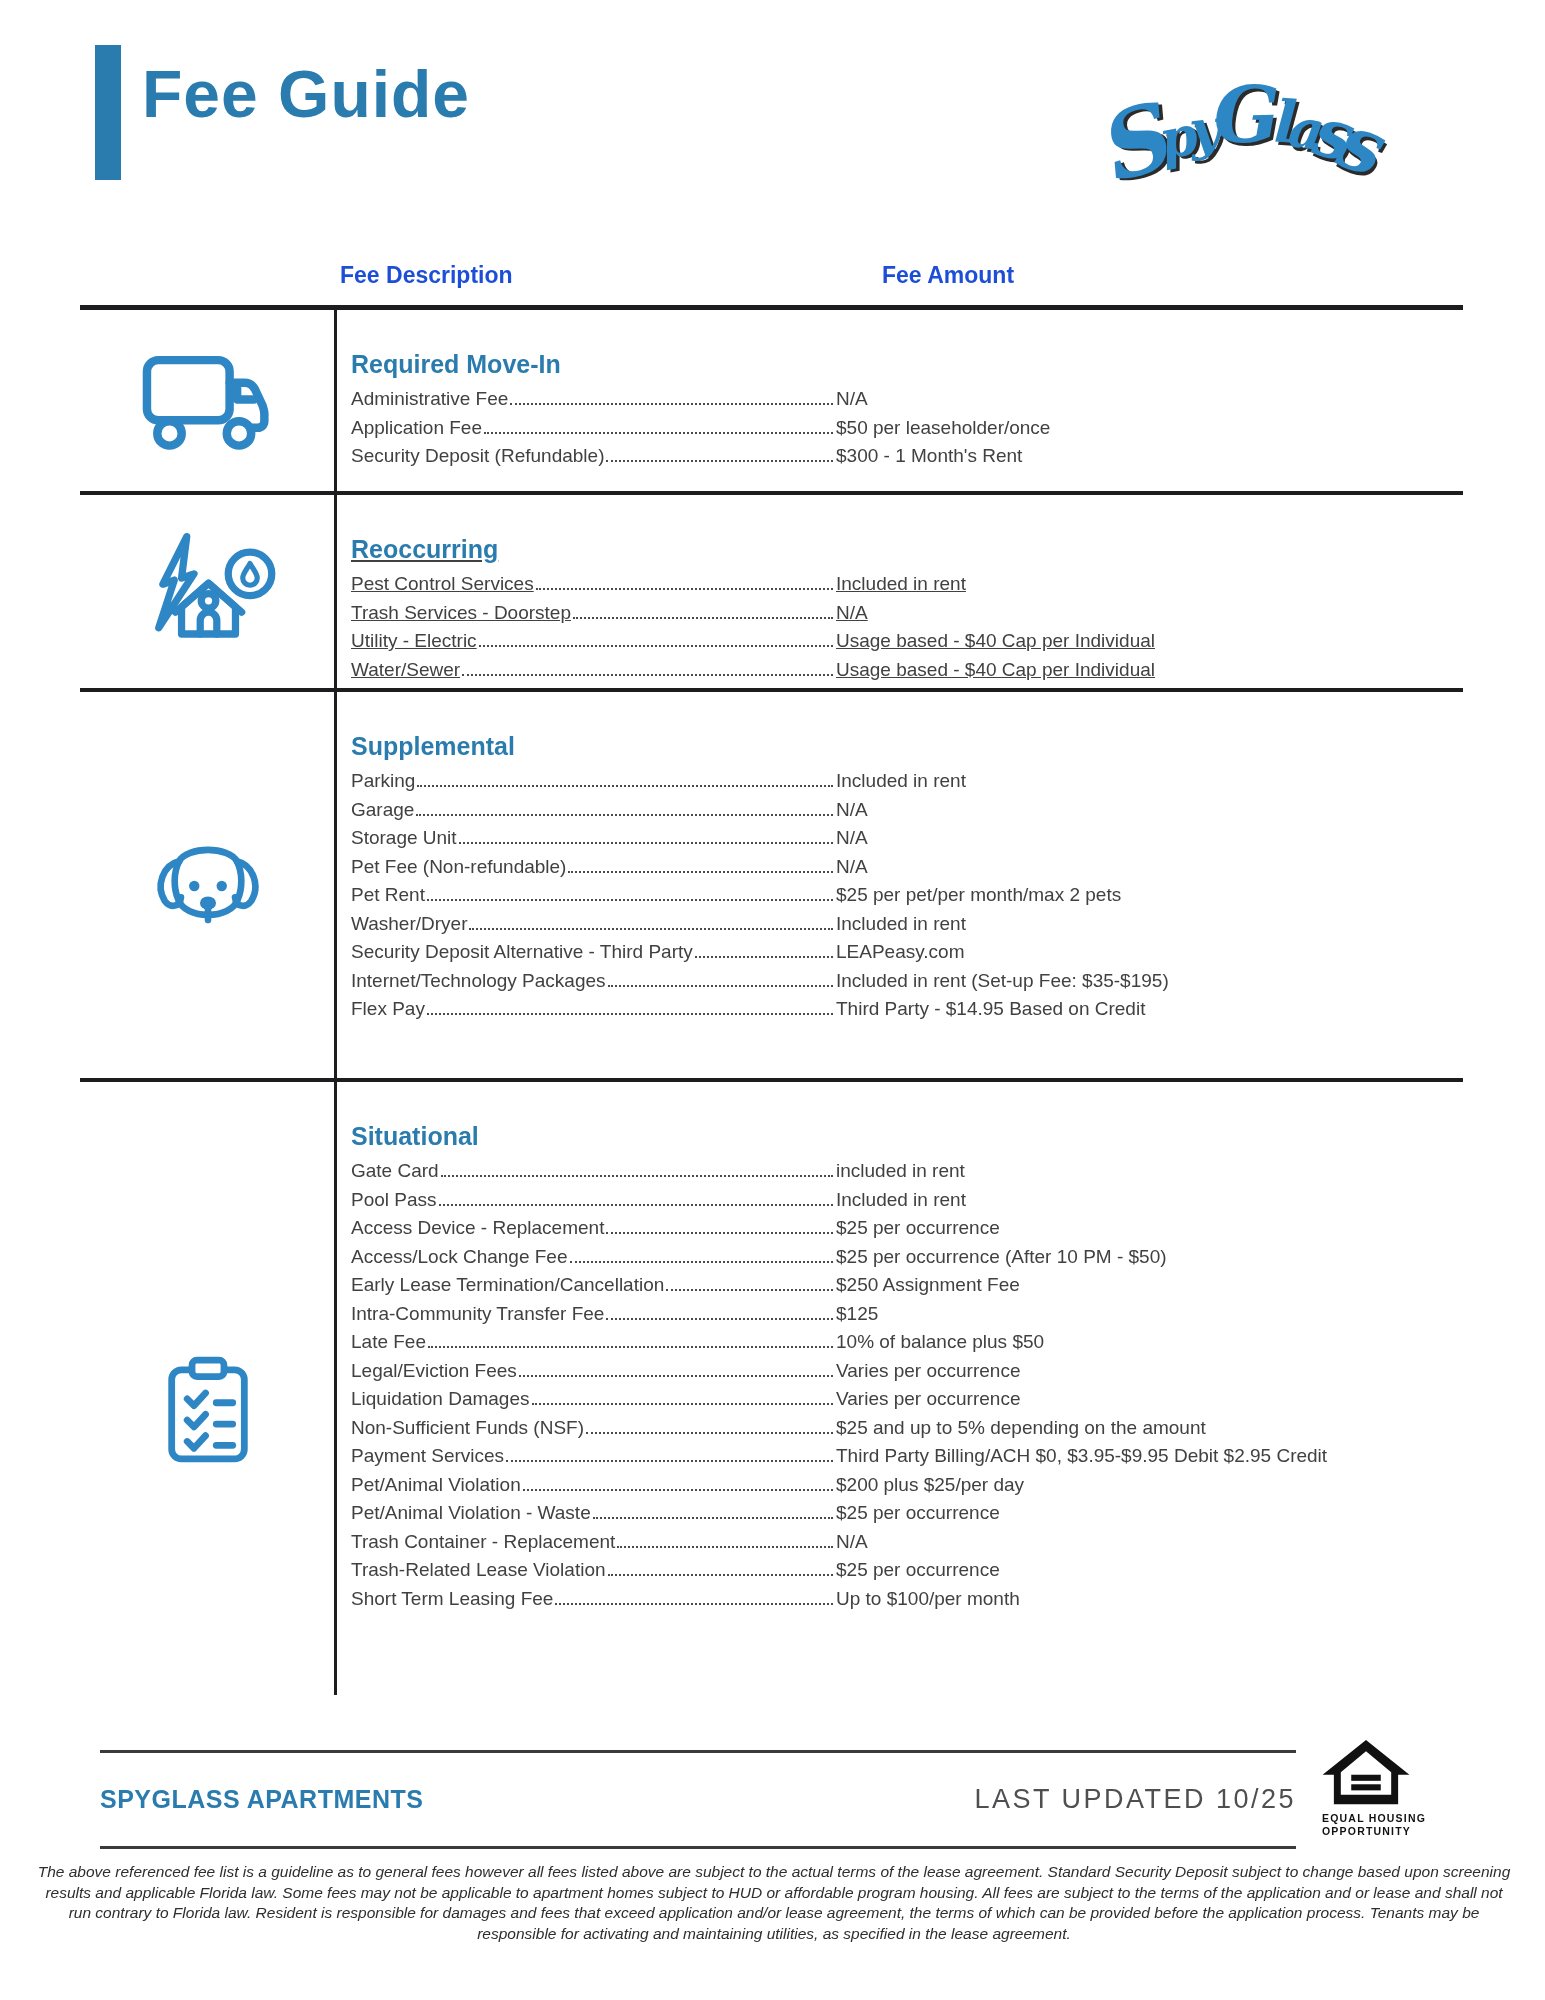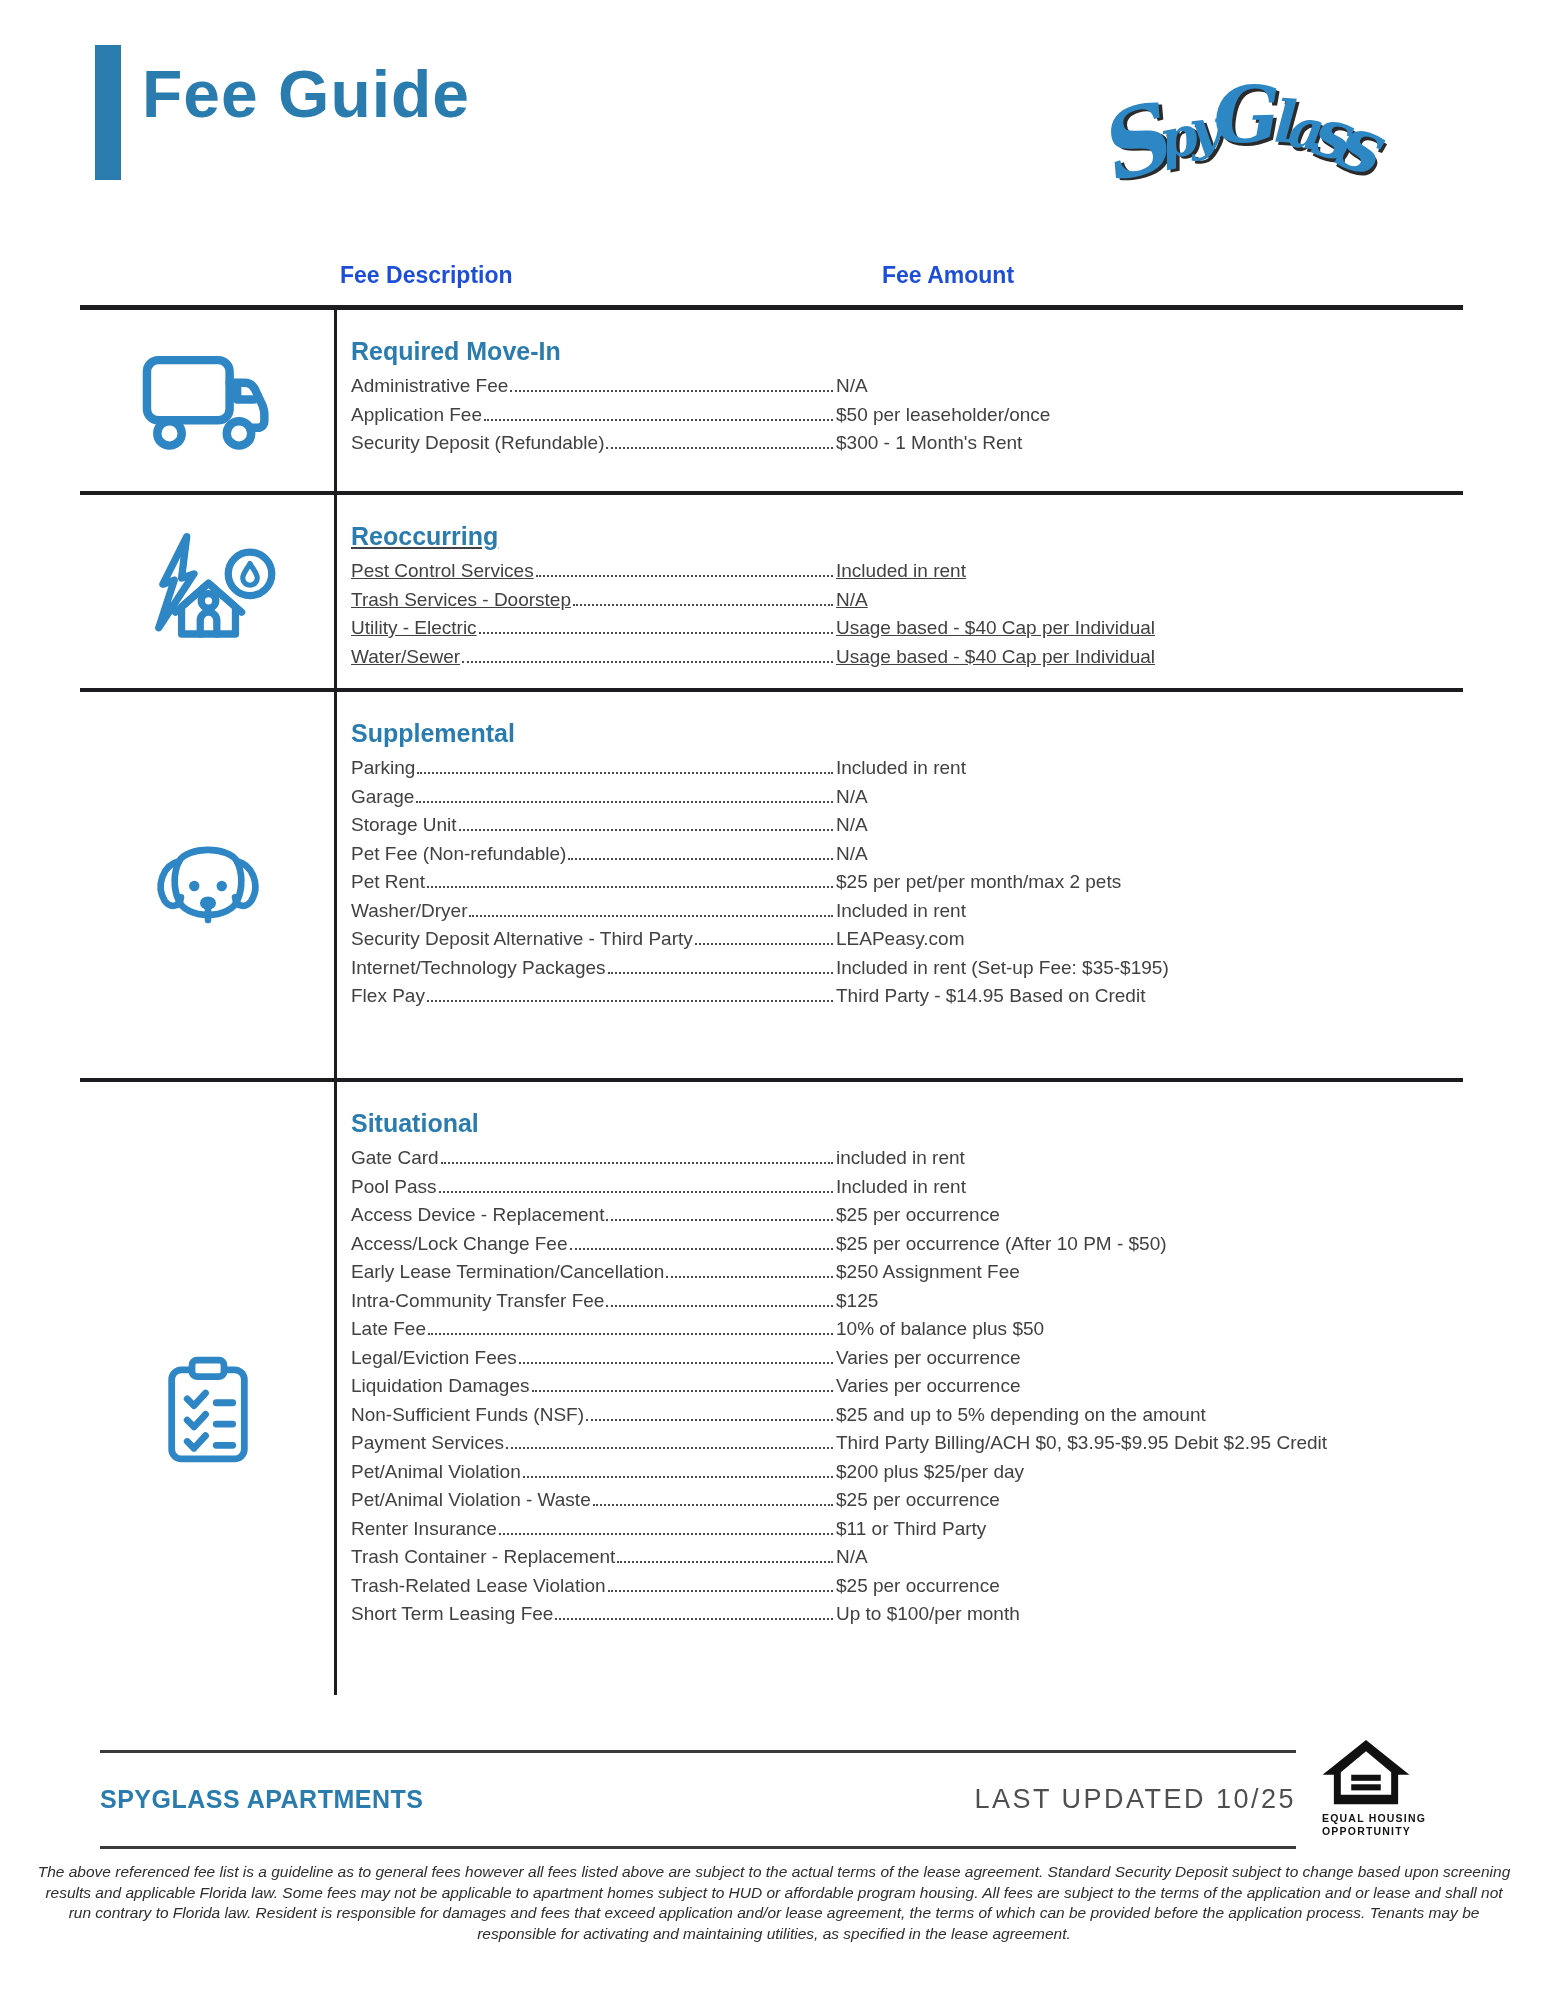--- a/index.html
+++ b/index.html
@@ -26,21 +26,21 @@
   .col-head{position:absolute;font-size:23px;font-weight:bold;color:#1d4ed8;}
   .col-desc{left:340px;top:262px;}
   .col-amt{left:858px;top:262px;margin-left:24px;}
   
   .table{position:absolute;left:80px;top:305px;width:1383px;border-top:5px solid #1d1d1f;}
   .vline{position:absolute;left:254px;top:0;width:3px;height:1385px;background:#1d1d1f;}
   .section{display:flex;border-bottom:4px solid #1d1d1f;box-sizing:border-box;}
   .s0{height:185px;} .s1{height:197px;text-decoration:underline;} .s2{height:390px;} .s3{height:655px;border-bottom:none;}
   .icon-cell{width:255px;flex:none;display:flex;align-items:center;justify-content:center;}
   .content{flex:1;padding:16px 6px 0 16px;min-width:0;}
-  .section-title{font-size:25px;font-weight:bold;color:#2b7cae;margin:11px 0 9px 0;}
+  .section-title{font-size:25px;font-weight:bold;color:#2b7cae;margin:24px 0 9px 0;}
   .fee-row{display:flex;align-items:baseline;height:28.5px;font-size:19px;color:#414042;}
   .fee-left{display:flex;width:485px;flex:none;align-items:baseline;}
   .fee-name{white-space:nowrap;padding-right:2px;}
   .dots{flex:1;border-bottom:2px dotted #4a4a4c;margin:0 3px 4px 0;min-width:8px;}
   .fee-value{white-space:nowrap;}
   
   .footer{position:absolute;left:100px;top:1750px;width:1196px;height:99px;box-sizing:border-box;
     border-top:3px solid #3a3a3a;border-bottom:3px solid #3a3a3a;
     display:flex;align-items:center;justify-content:space-between;}
   .property{font-size:25px;font-weight:bold;color:#2b7cae;letter-spacing:0.5px;}
@@ -357,27 +357,20 @@
   </div>
 
   <div class="fee-row">
     <span class="fee-left">
       <span class="fee-name">Pet/Animal Violation - Waste</span>
       <span class="dots"></span>
     </span>
     <span class="fee-value">$25 per occurrence</span>
   </div>
 
-  <div class="fee-row">
-    <span class="fee-left">
-      <span class="fee-name">Renter Insurance</span>
-      <span class="dots"></span>
-    </span>
-    <span class="fee-value">$11 or Third Party</span>
-  </div>
 
   <div class="fee-row">
     <span class="fee-left">
       <span class="fee-name">Trash Container - Replacement</span>
       <span class="dots"></span>
     </span>
     <span class="fee-value">N/A</span>
   </div>
 
   <div class="fee-row">

